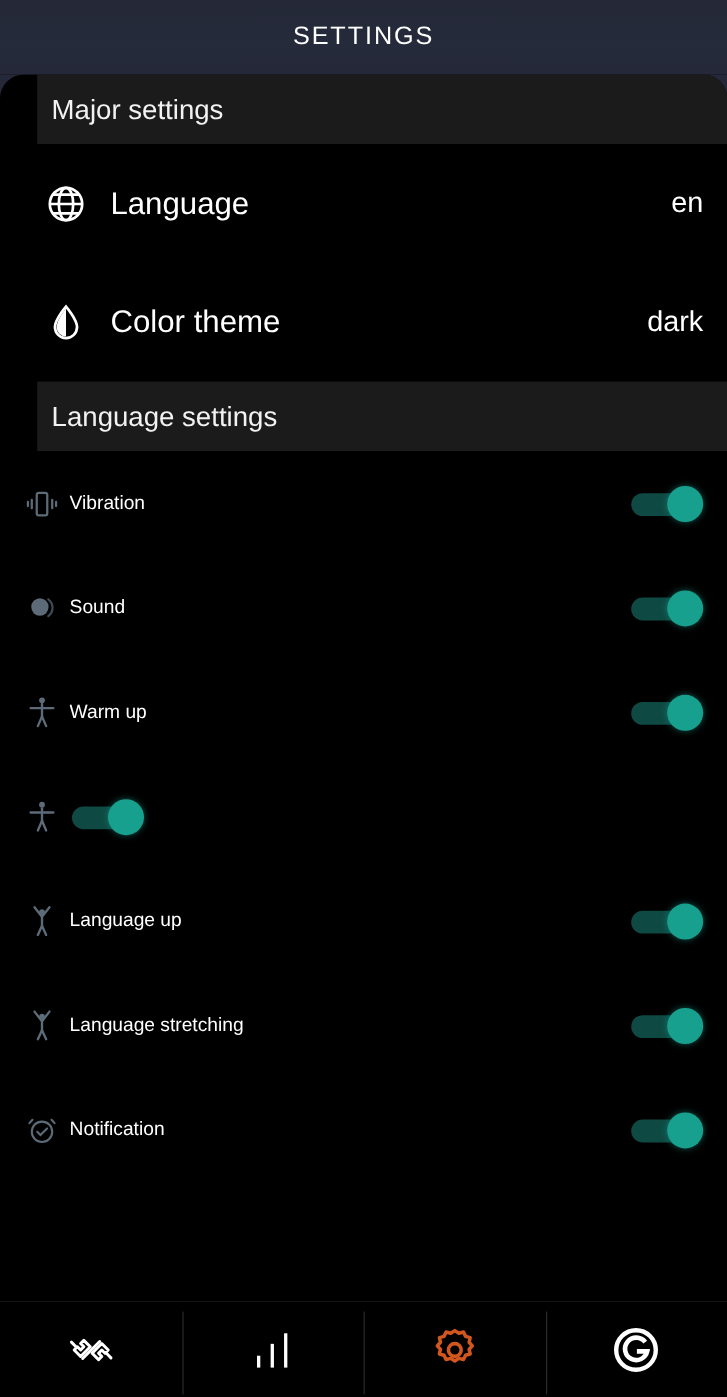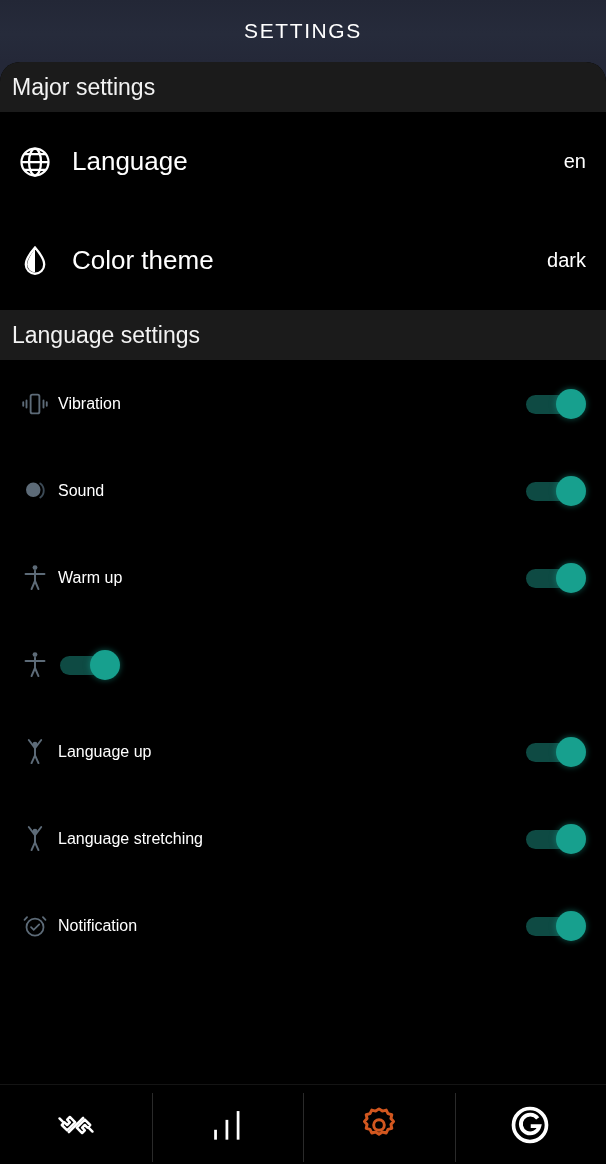--- a/index.html
+++ b/index.html
@@ -64,43 +64,45 @@
     left: 0;
     right: 0;
     top: 0;
     bottom: 0;
     overflow: hidden;
   }
 
   
   .section-head {
     background: #1b1b1b;
-    height: 50px;
+    height: 58px;
     display: flex;
     align-items: center;
     padding: 12px 12px;
     box-sizing: border-box;
+    margin-left: 31px;
   }
   .section-head-text {
     color: #f2f2f2;
     font-size: 23px;
     font-weight: 400;
   }
 
   
   .row {
     height: 87px;
     display: flex;
     align-items: center;
     padding: 0 20px 0 12px;
     box-sizing: border-box;
     background: #000;
   }
   .row.major {
     height: 99px;
+    margin-left: 20px;
   }
   .row-icon {
     width: 46px;
     min-width: 46px;
     display: flex;
     align-items: center;
     justify-content: center;
   }
   .row-label {
     color: #ffffff;
@@ -109,21 +111,21 @@
     flex: 1 1 auto;
     white-space: nowrap;
     overflow: hidden;
   }
   .row.major .row-label {
     font-size: 26px;
     margin-left: 14px;
   }
   .row-value {
     color: #ffffff;
-    font-size: 20px;
+    font-size: 24px;
     font-weight: 400;
     margin-left: 12px;
   }
 
   
   .toggle {
     position: relative;
     width: 62px;
     height: 30px;
     flex: 0 0 62px;

